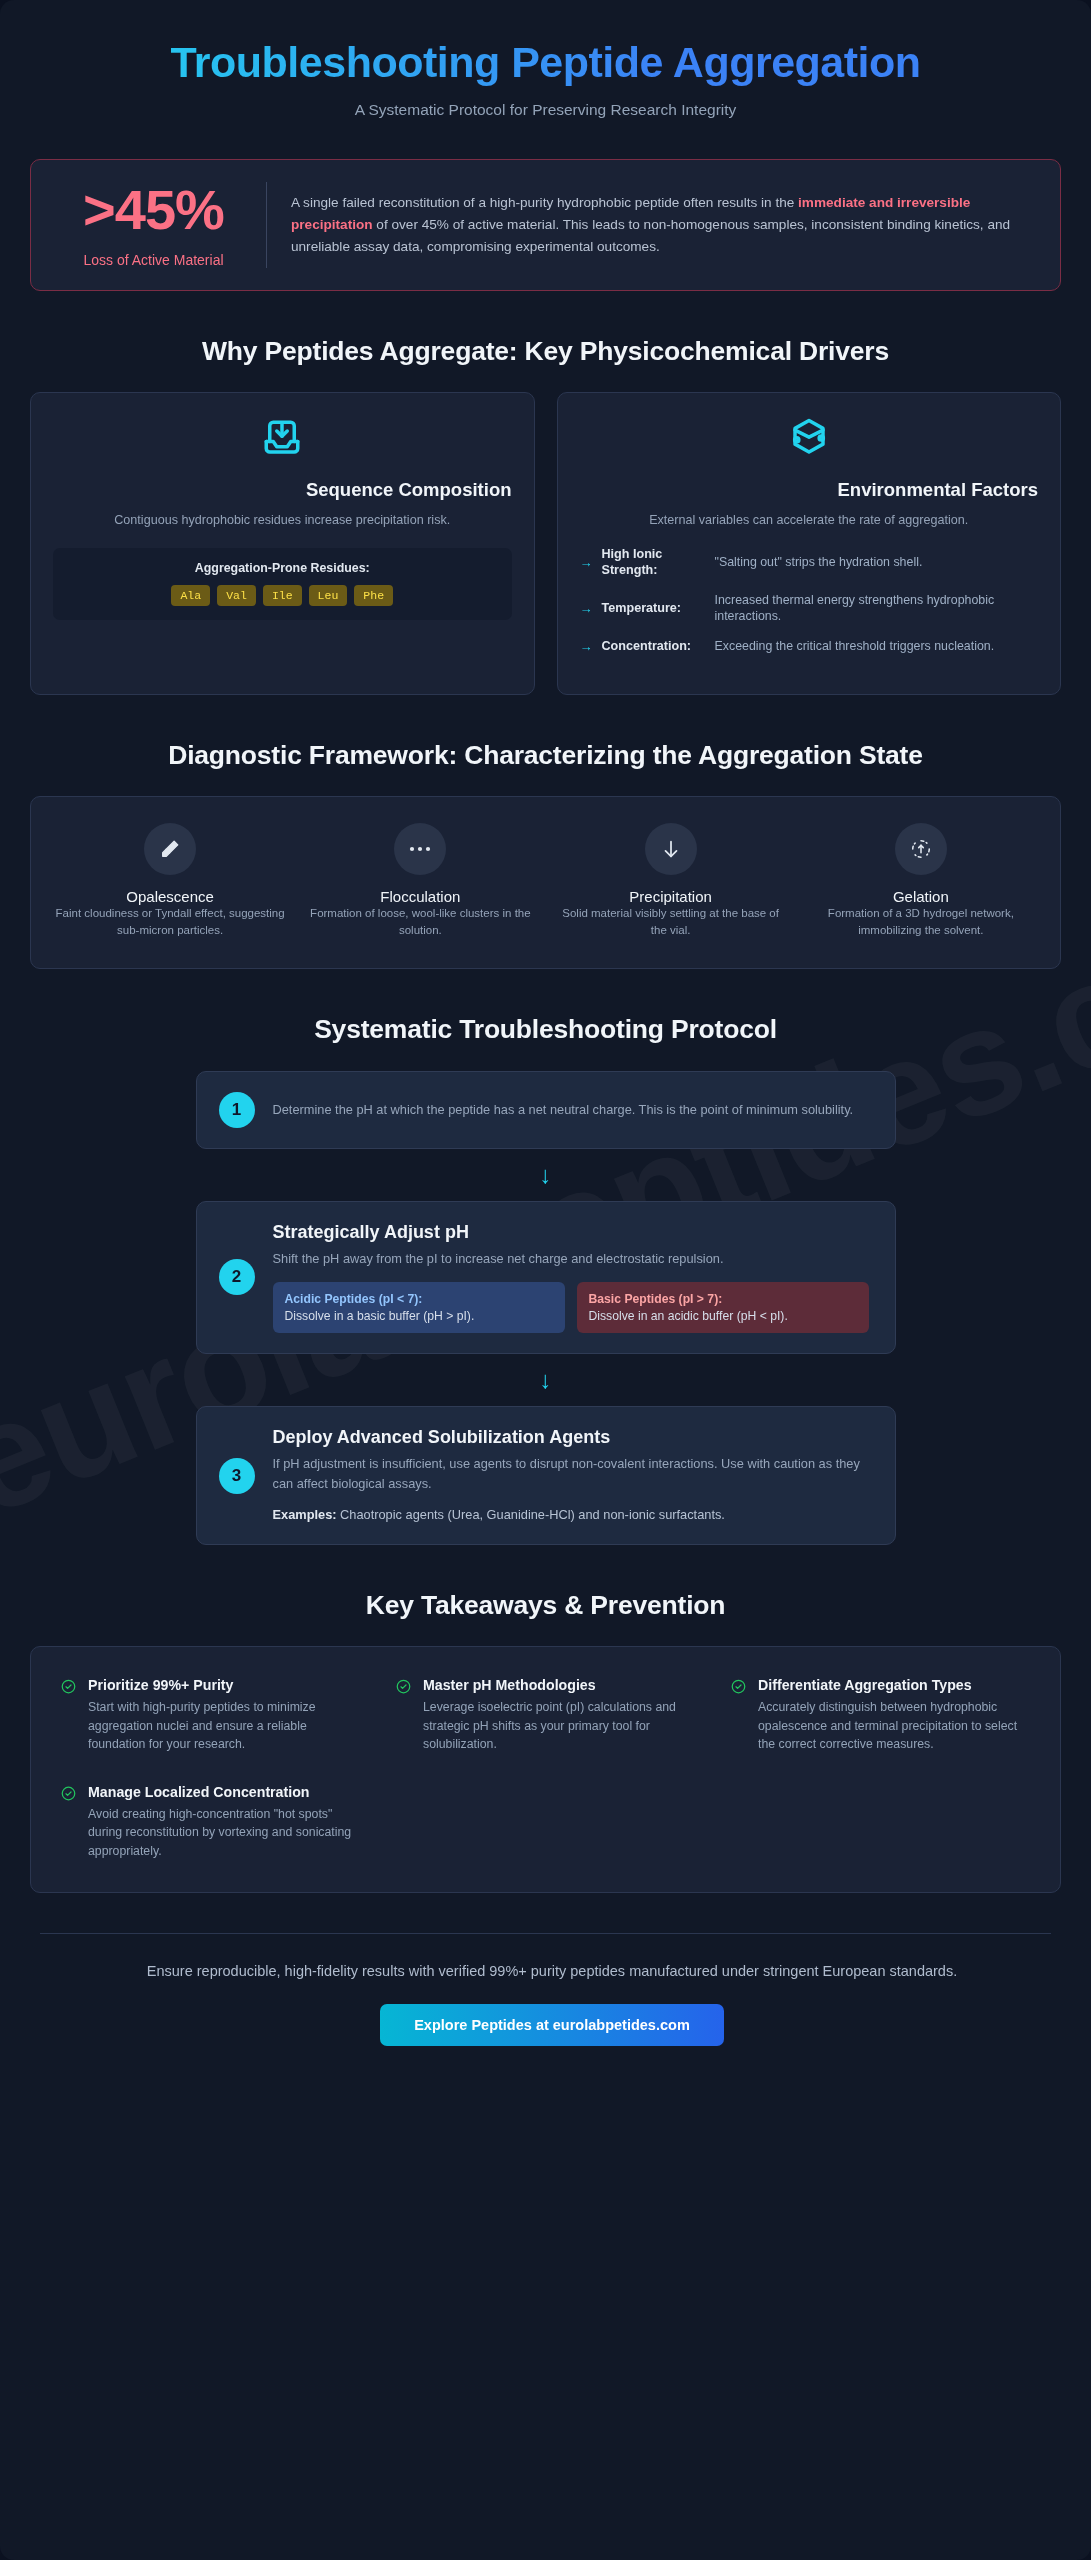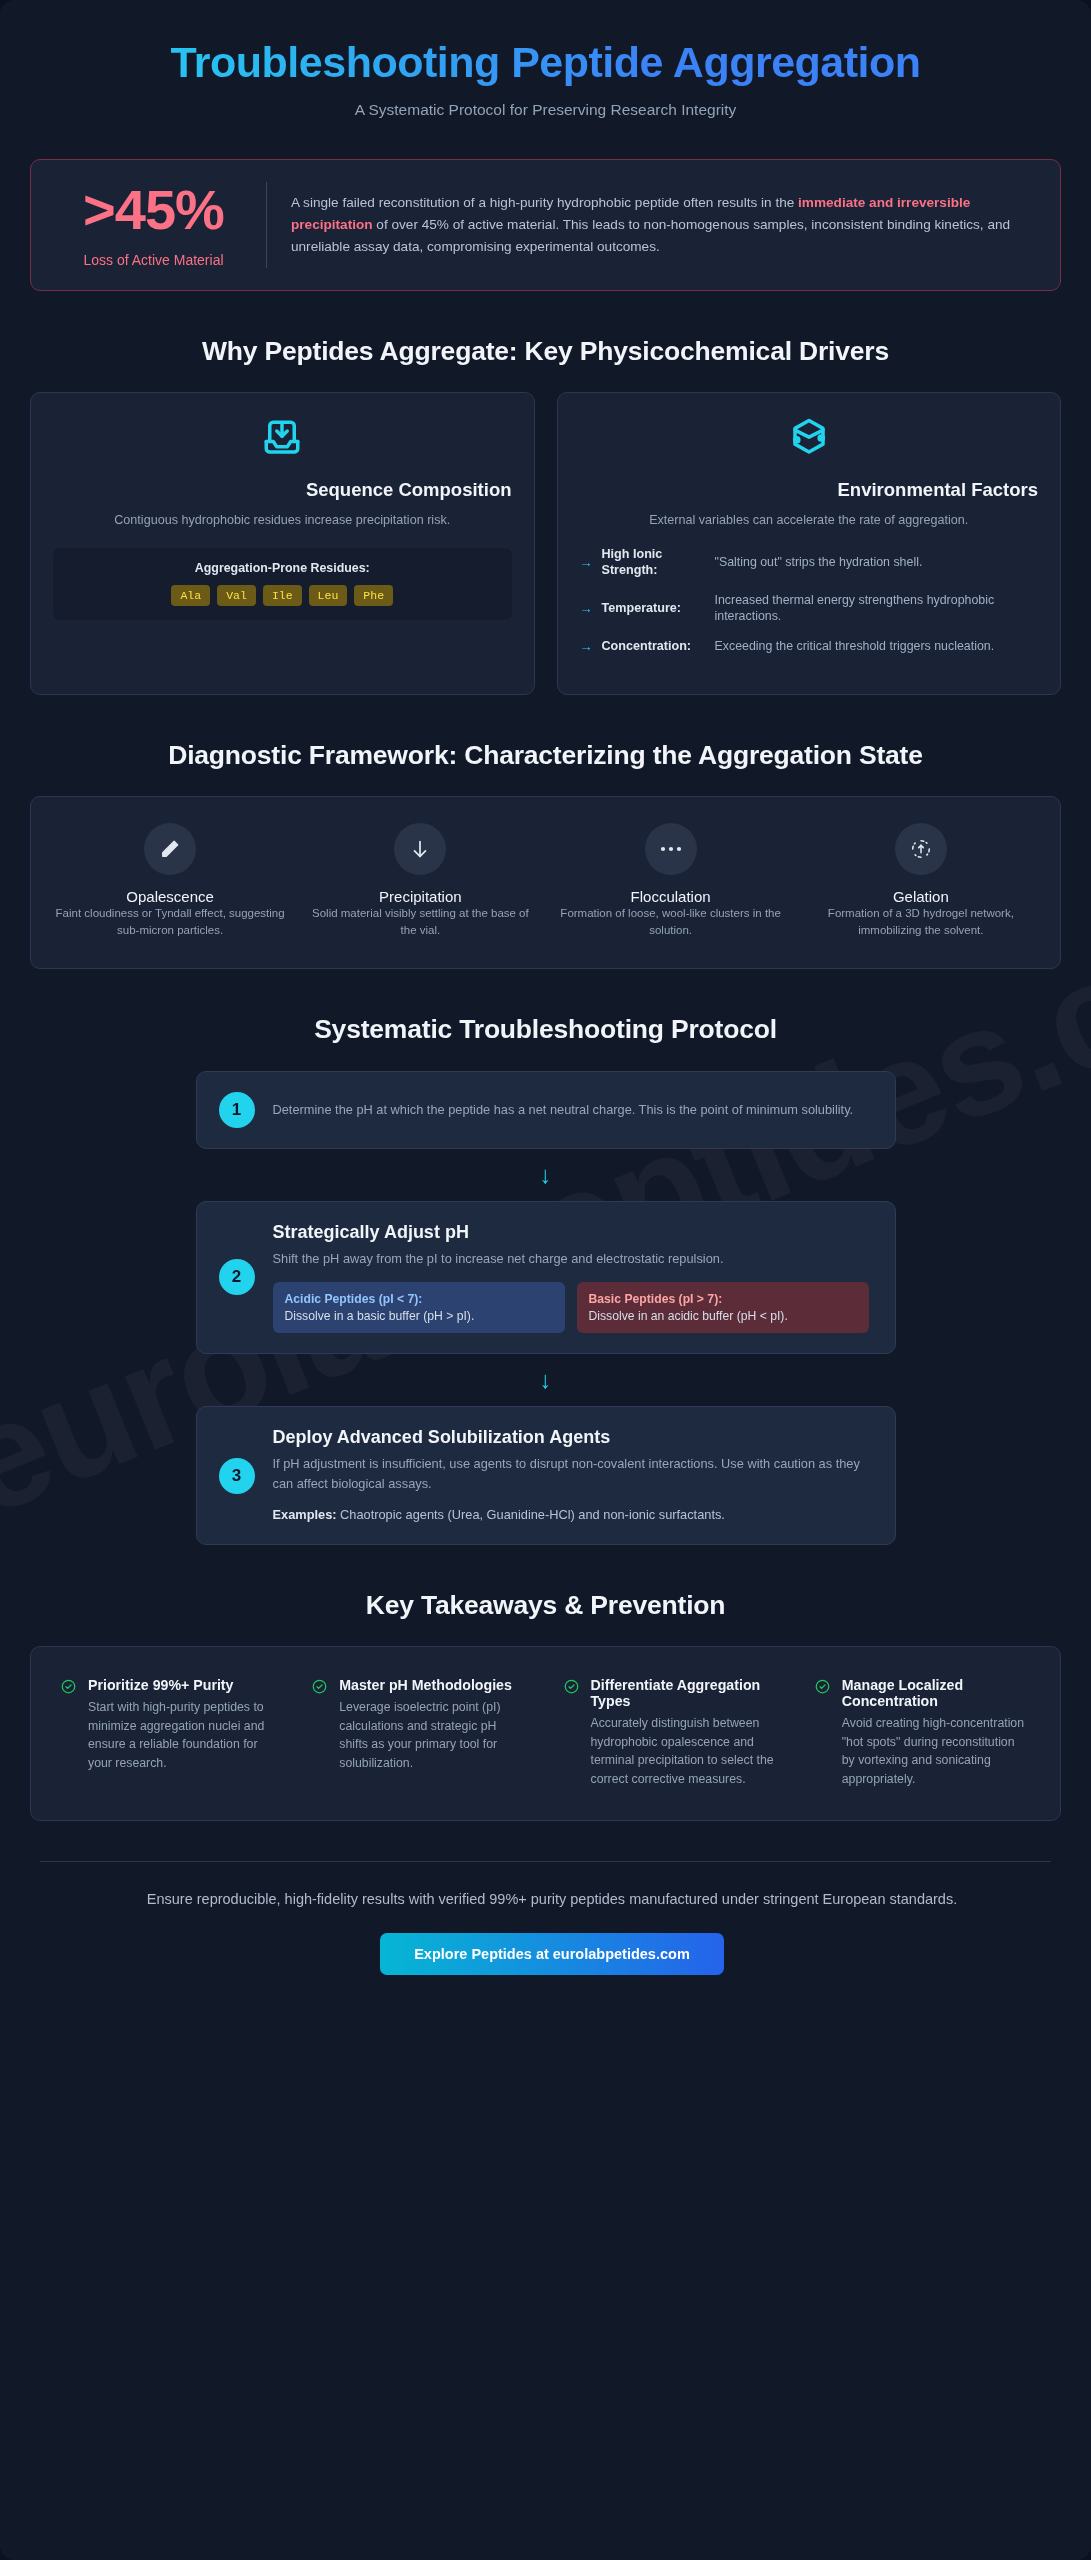--- a/index.html
+++ b/index.html
@@ -279,21 +279,21 @@
   .ph-desc { font-size: 12.2px; color: #d7dfeb; }
 
   
   .takeaways {
     margin: 0 30px;
     background: #1a2235;
     border: 1px solid #2b3650;
     border-radius: 10px;
     padding: 30px 30px 32px;
     display: grid;
-    grid-template-columns: 1fr 1fr 1fr 1fr;
+    grid-template-columns: 1fr 1fr 1fr;
     gap: 30px 36px;
   }
   .takeaway { display: flex; gap: 11px; }
   .check-icon { flex: 0 0 16px; margin-top: 2px; }
   .takeaway h5 {
     font-size: 14.2px;
     font-weight: 700;
     color: #f1f5f9;
     margin-bottom: 5px;
   }
@@ -420,38 +420,38 @@
           <svg width="22" height="22" viewBox="0 0 24 24" fill="#e2e8f0" stroke="#e2e8f0" stroke-width="1.4" stroke-linejoin="round">
             <path d="M16.5 3.5l4 4-9 9-4-4 9-9z"></path>
             <path d="M7.5 12.5l4 4-3.5 3.5h-4v-4l3.5-3.5z"></path>
           </svg>
         </div>
         <h4>Opalescence</h4>
         <p>Faint cloudiness or Tyndall effect, suggesting sub-micron particles.</p>
       </div>
       <div class="diag-item">
         <div class="diag-circle">
-          <svg width="22" height="22" viewBox="0 0 24 24" fill="none" stroke="#e2e8f0" stroke-width="1.9" stroke-linecap="round" stroke-linejoin="round">
-            <path d="M12 4v16"></path>
-              <path d="M6 14l6 6 6-6"></path>
-          </svg>
-        </div>
-        <h4>Precipitation</h4>
-        <p>Solid material visibly settling at the base of the vial.</p>
-      </div>
-      <div class="diag-item">
-        <div class="diag-circle">
           <svg width="24" height="10" viewBox="0 0 24 10" fill="#e2e8f0">
             <circle cx="4" cy="5" r="2.1"></circle>
             <circle cx="12" cy="5" r="2.1"></circle>
             <circle cx="20" cy="5" r="2.1"></circle>
           </svg>
         </div>
         <h4>Flocculation</h4>
         <p>Formation of loose, wool-like clusters in the solution.</p>
+      </div>
+      <div class="diag-item">
+        <div class="diag-circle">
+          <svg width="22" height="22" viewBox="0 0 24 24" fill="none" stroke="#e2e8f0" stroke-width="1.9" stroke-linecap="round" stroke-linejoin="round">
+            <path d="M12 4v16"></path>
+              <path d="M6 14l6 6 6-6"></path>
+          </svg>
+        </div>
+        <h4>Precipitation</h4>
+        <p>Solid material visibly settling at the base of the vial.</p>
       </div>
       <div class="diag-item">
         <div class="diag-circle">
           <svg width="22" height="22" viewBox="0 0 24 24" fill="none" stroke="#e2e8f0" stroke-width="1.7" stroke-linecap="round">
             <path d="M12 3a9 9 0 0 1 6.4 2.6" stroke-dasharray="3 3"></path>
             <path d="M21 12a9 9 0 0 1-2.6 6.4" stroke-dasharray="3 3"></path>
             <path d="M12 21a9 9 0 0 1-6.4-2.6" stroke-dasharray="3 3"></path>
             <path d="M3 12a9 9 0 0 1 2.6-6.4" stroke-dasharray="3 3"></path>
             <path d="M12 8v8"></path>
               <path d="M9.5 10.5l2.5-2.5 2.5 2.5"></path>

